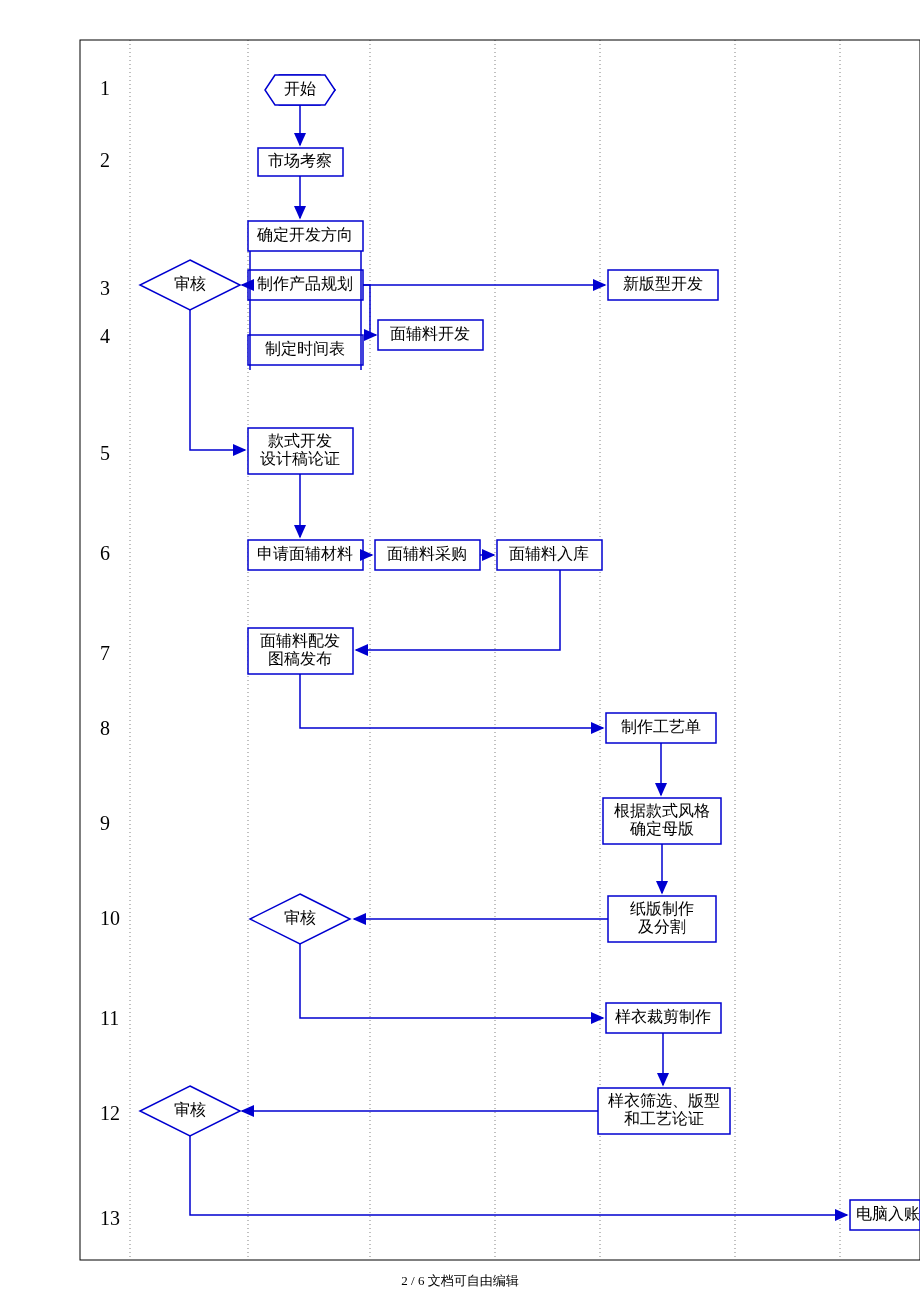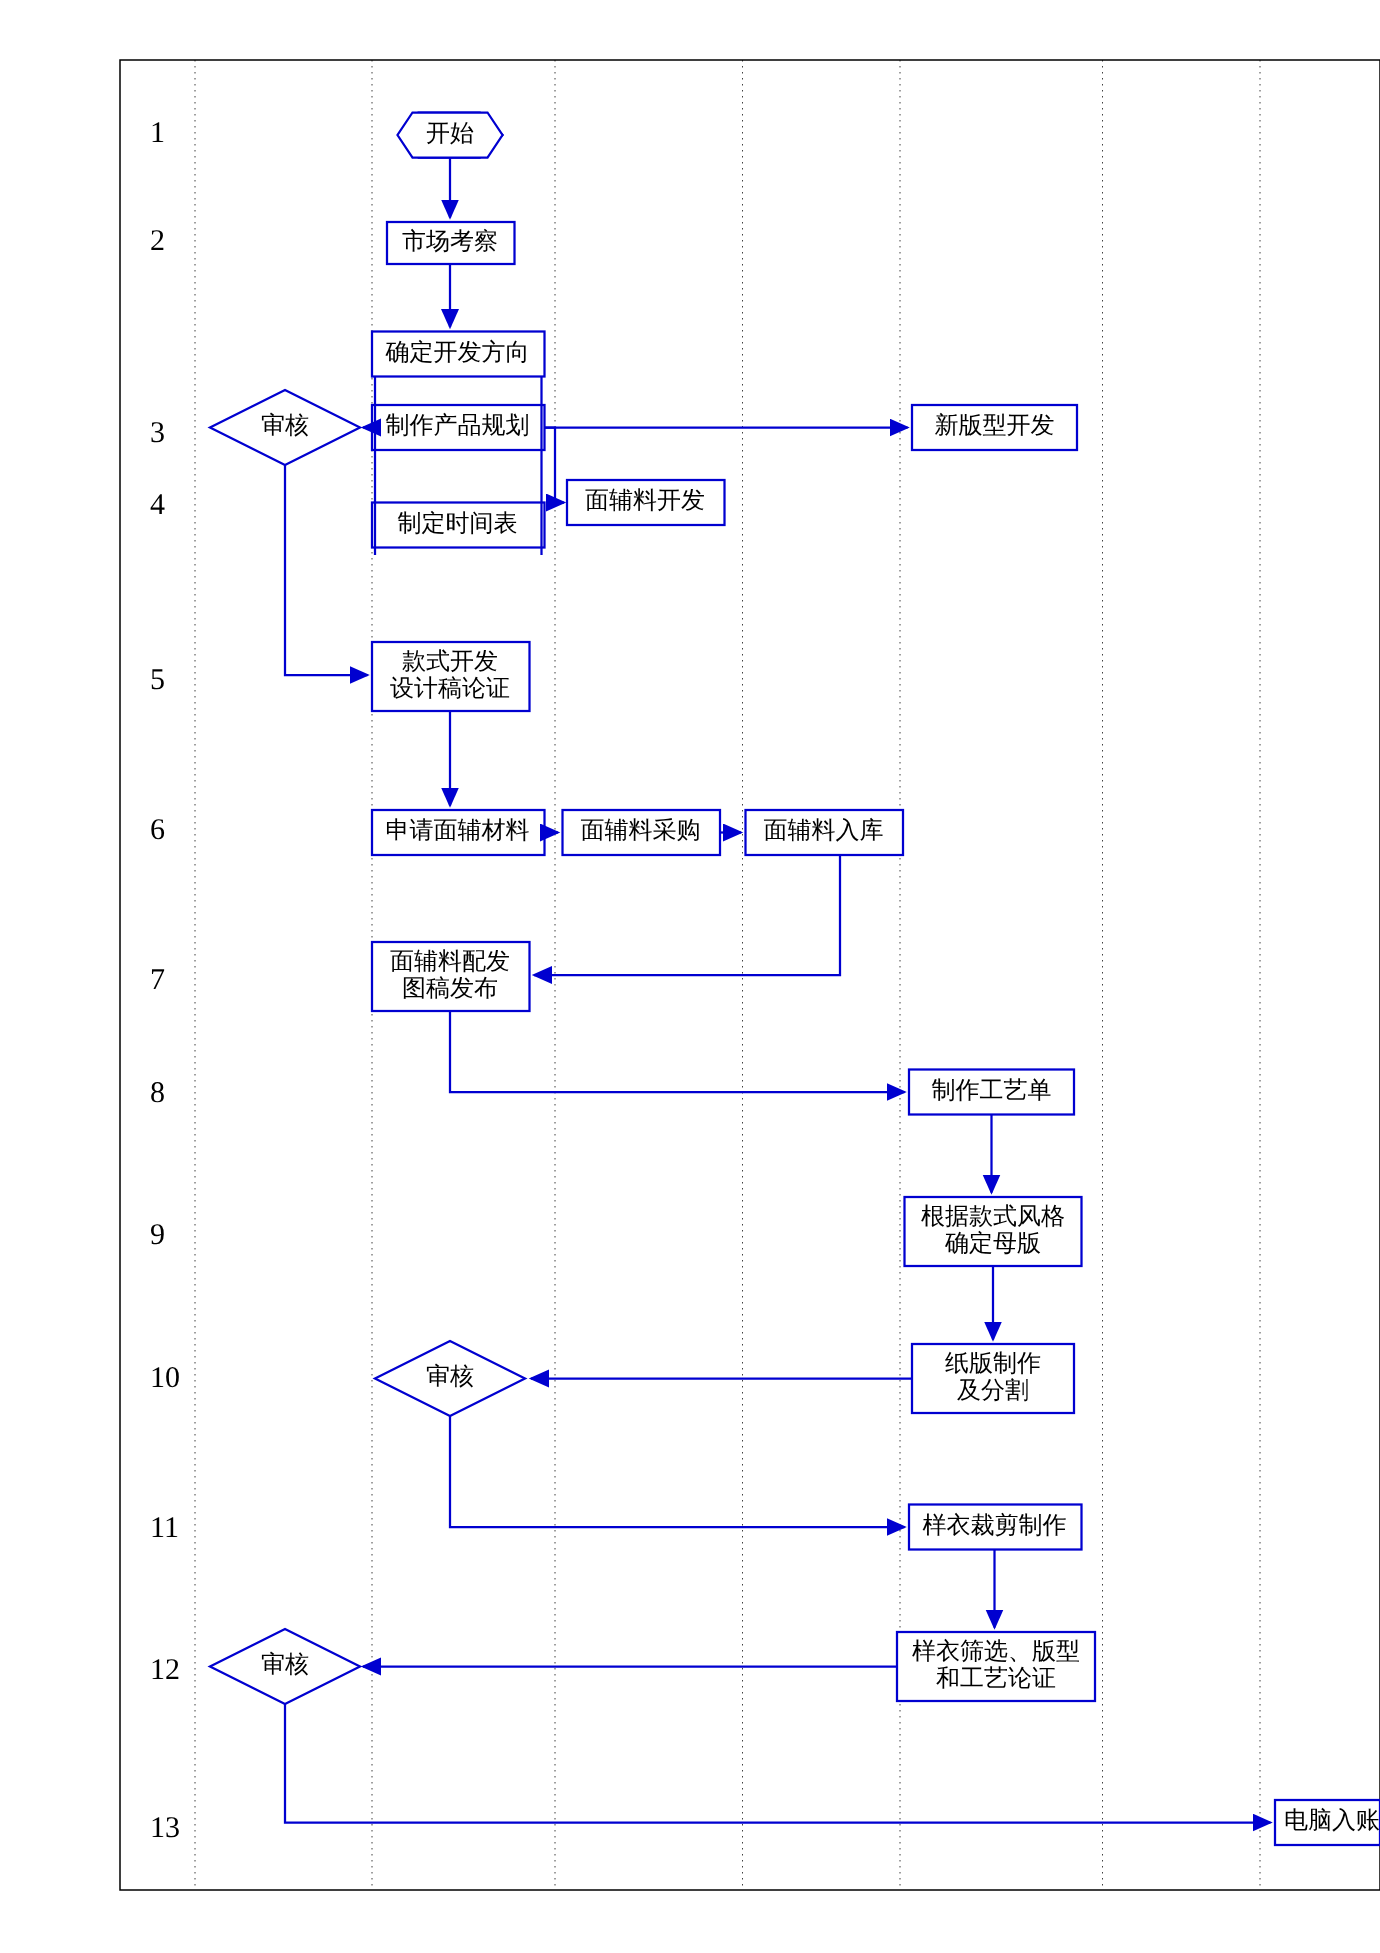--- a/index.html
+++ b/index.html
@@ -195,13 +195,14 @@
   <polygon points="190,1086 240,1111 190,1136 140,1111" class="box"></polygon>
   <text x="190" y="1111" class="txt">审核</text>
 
   <path d="M190,1136 L190,1215 L847,1215" class="conn" marker-end="url(#arr)"></path>
 
   <rect x="850" y="1200" width="70" height="30" class="box"></rect>
   <text x="888" y="1215" class="txt">电脑入账</text>
 
 </svg>
 
+<div class="footer">2 / 6 文档可自由编辑</div>
 </div>
 
 </body></html>

